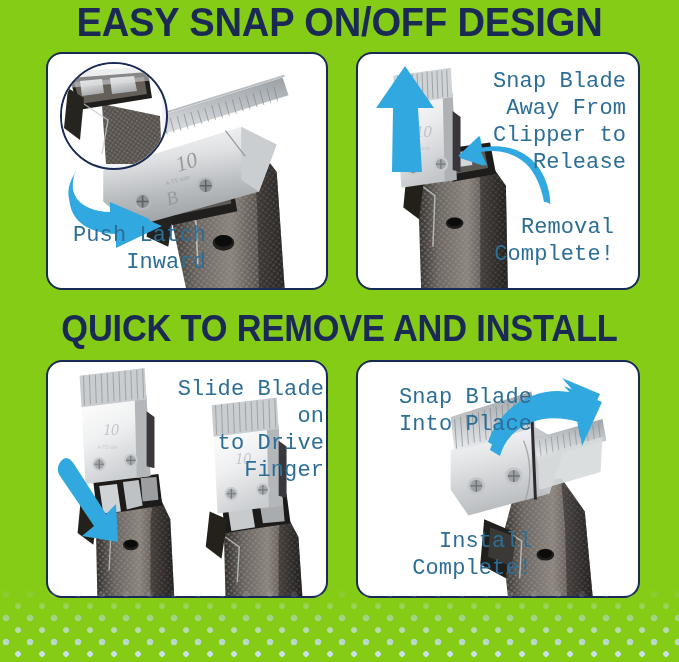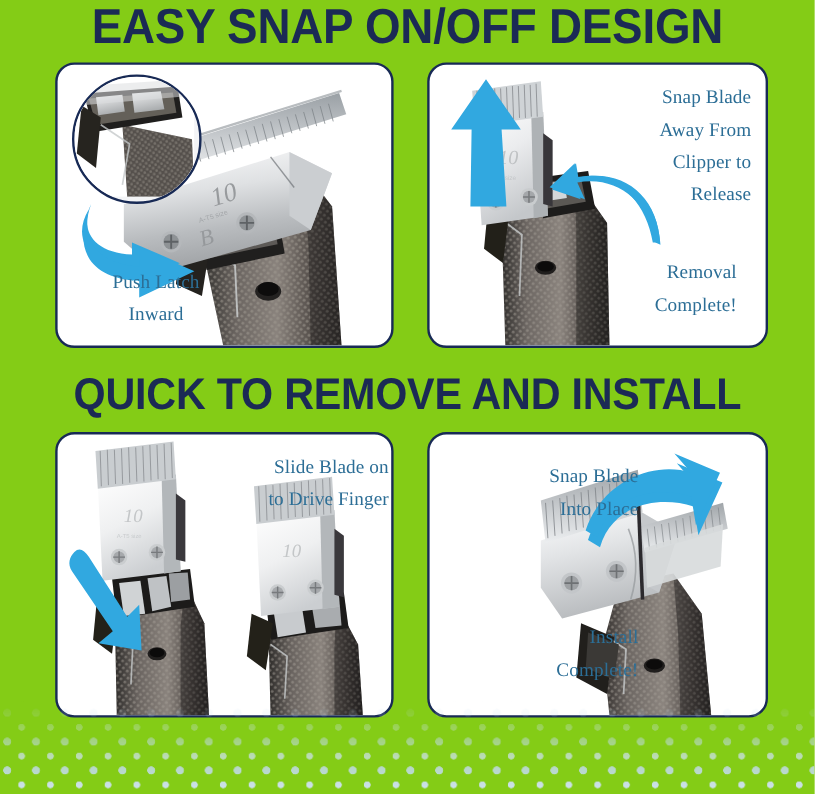--- a/index.html
+++ b/index.html
@@ -79,40 +79,40 @@
     position: absolute;
     inset: 0;
     width: 100%;
     height: 100%;
   }
 
   
   .caption {
     position: absolute;
     color: #2c6e96;
-    font-family: Liberation Serif, serif;
-    font-size: 16px;
+    font-family: Liberation Mono, monospace;
+    font-size: 22px;
     line-height: 27px;
     white-space: pre-line;
     letter-spacing: 0.1px;
   }
   .caption.center { text-align: center; }
   .caption.right  { text-align: right; }
   .caption.left   { text-align: right; }
 
   
-  #cap-push-latch { left: 6px;  top: 168px; width: 152px; }
+  #cap-push-latch { left: 6px;  top: 168px; width: 152px; text-align: right; }
   
   #cap-snap-away  { right: 12px; top: 14px; width: 182px; }
   #cap-removal    { right: 24px; top: 160px; width: 182px; }
   
   #cap-slide      { left: 100px; top: 14px;  width: 176px; }
   
   #cap-snap-place { left: 14px;  top: 22px;  width: 160px; }
-  #cap-install    { left: 14px;  top: 156px; width: 160px; }
+  #cap-install    { left: 14px;  top: 166px; width: 160px; }
 
   .arrow-svg { position: absolute; overflow: visible; pointer-events: none; }
 
   
   .inset-circle {
     position: absolute;
     left: 12px;
     top: 8px;
     width: 104px;
     height: 104px;

